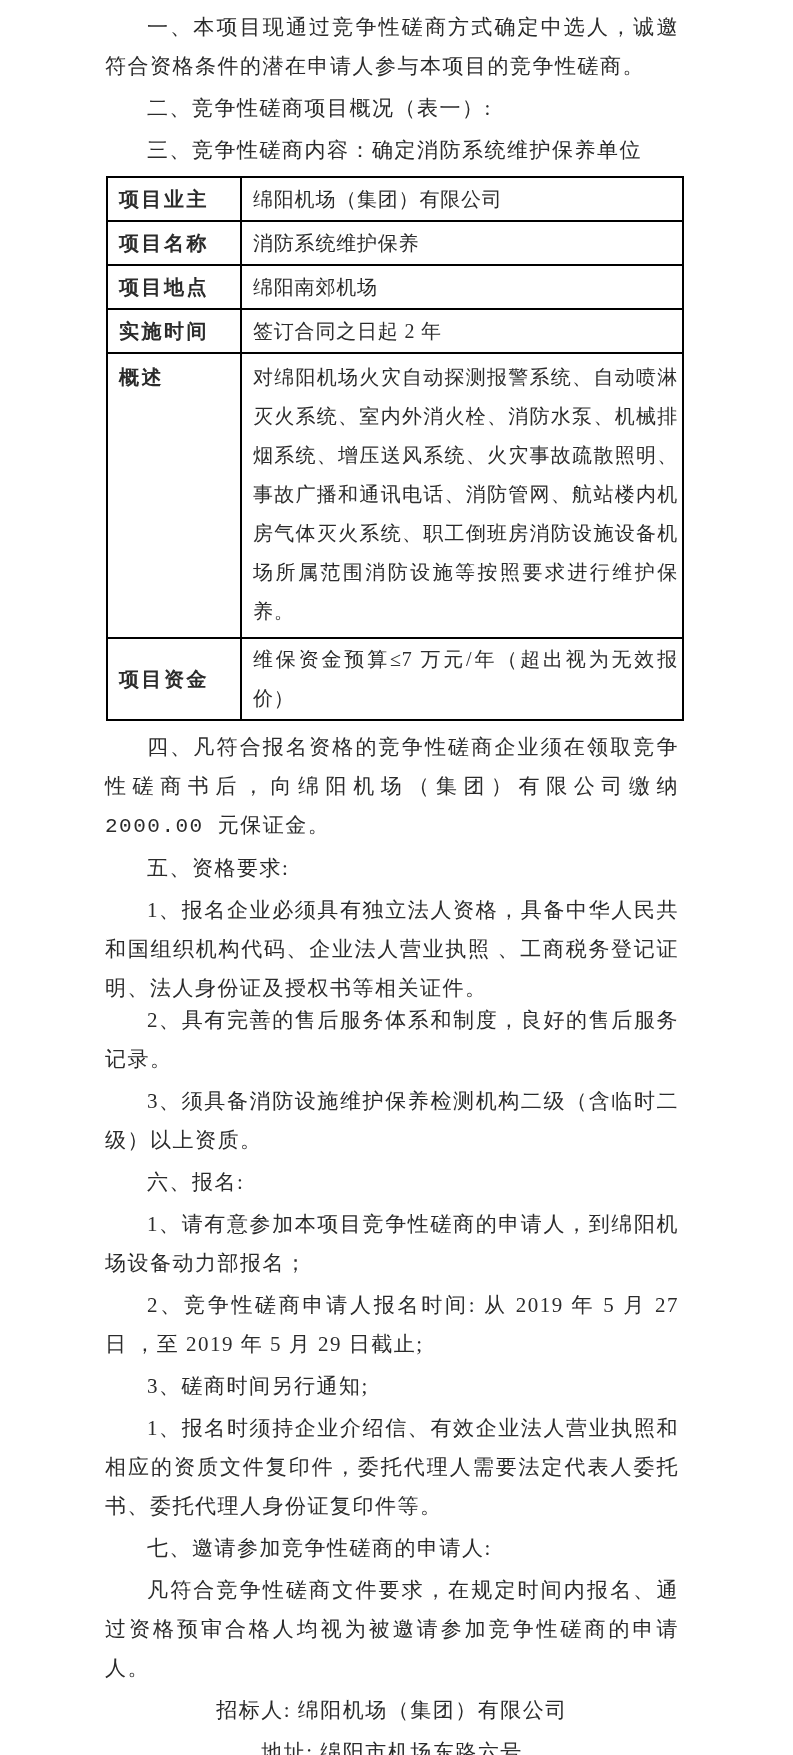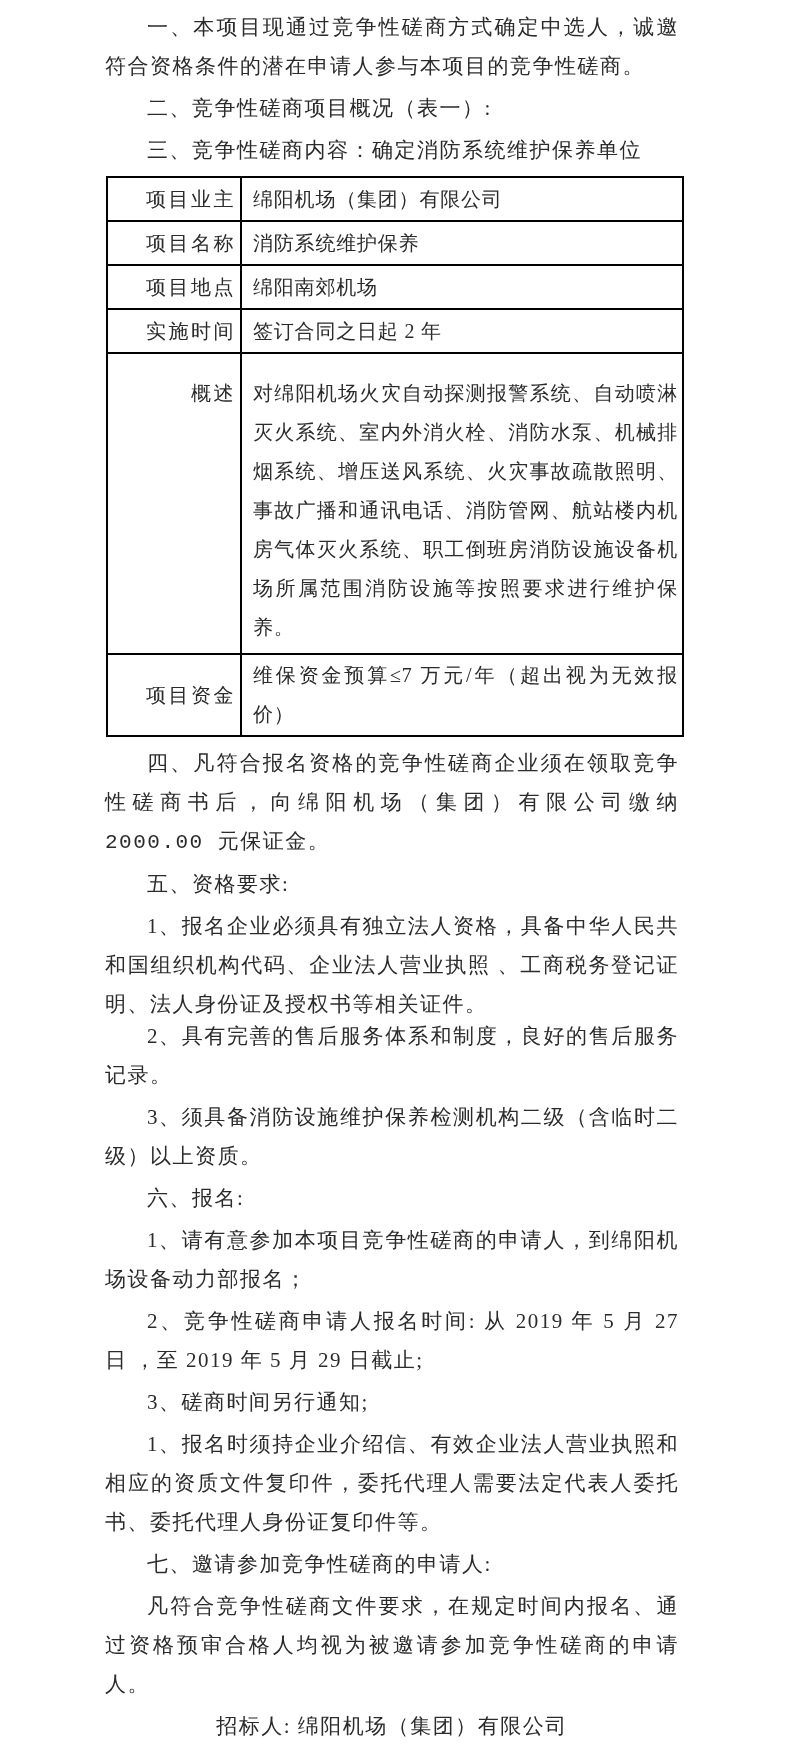--- a/index.html
+++ b/index.html
@@ -47,28 +47,29 @@
     letter-spacing: 0.8px;
     line-height: 39px;
     padding: 1px 4px 1px 11px;
     vertical-align: middle;
     text-align: justify;
     overflow: hidden;
   }
   table.overview td.label {
     width: 117px;
     letter-spacing: 2.5px;
-    text-align: right;
+    text-align: left;
+    font-weight: bold;
   }
   table.overview tr.simple td {
     height: 40px;
   }
   table.overview tr.big td {
     vertical-align: top;
-    padding-top: 20px;
+    padding-top: 4px;
     padding-bottom: 6px;
     border-radius: 30px;
   }
   .contact {
     margin: 0 0 3px 0;
     line-height: 39px;
     text-align: center;
   }
 </style>
 </head>

